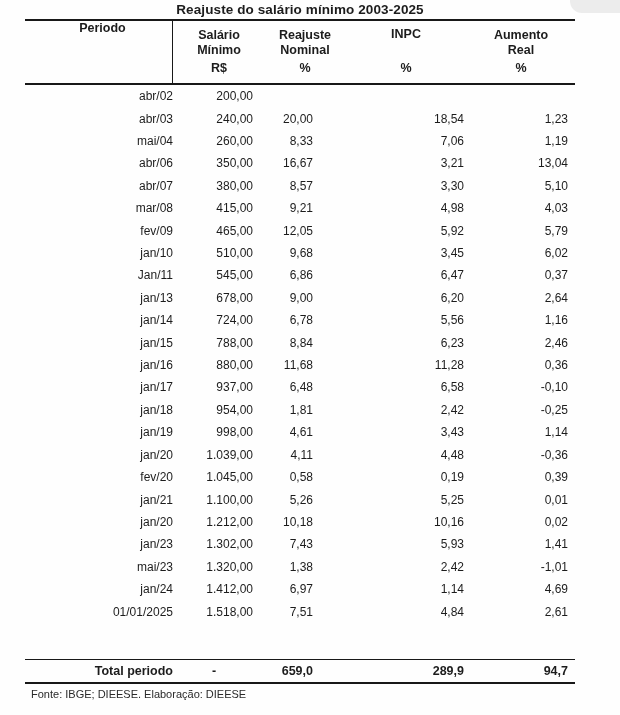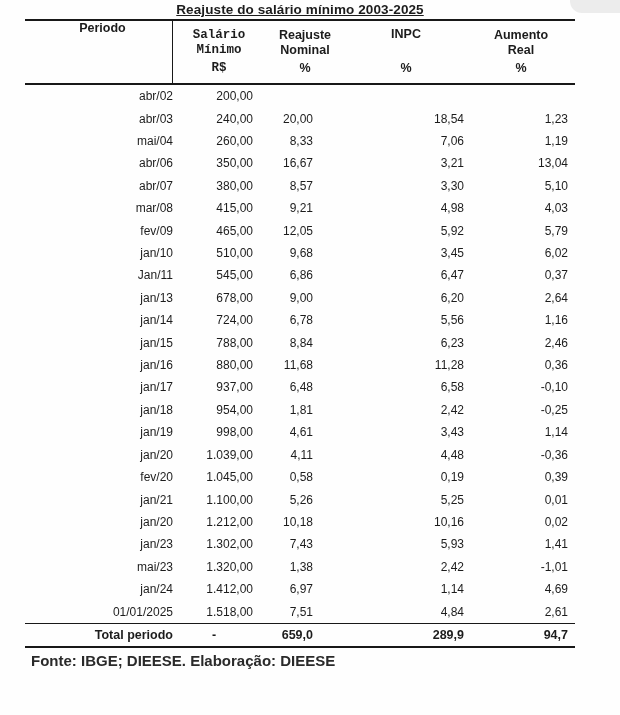--- a/index.html
+++ b/index.html
@@ -24,21 +24,20 @@
   }
   .table-wrap {
     position: absolute; left: 25px; top: 2px; width: 550px;
   }
   .title {
     text-align: center;
     font-weight: bold;
     font-size: 13.5px;
     letter-spacing: .1px;
     padding-bottom: 2px;
-    text-decoration: underline;
   }
   .thead {
     display: flex;
     border-top: 2.5px solid #181818;
     border-bottom: 2px solid #181818;
     height: 66px;
     font-weight: bold;
     font-size: 12.5px;
   }
   .th { display: flex; flex-direction: column; }
@@ -50,45 +49,45 @@
   }
   .col-name {
     flex: 1;
     display: flex; align-items: center; justify-content: center;
     text-align: center;
     white-space: pre-line;
     line-height: 1.18;
     padding-top: 3px;
   }
   .col-unit { height: 22px; text-align: center; }
-  .w2 { width: 92px; font-family: Liberation Mono, monospace; } .w3 { width: 80px; align-items: center; } .w4 { width: 122px; gap: 16px; } .w5 { width: 108px; }
+  .w2 { width: 92px; } .w3 { width: 80px; align-items: center; } .w4 { width: 122px; gap: 16px; } .w5 { width: 108px; }
   .row {
     display: flex; align-items: center;
     height: 22.42px;
     font-size: 12px;
   }
   .c1 { width: 148px; padding-left: 8px; text-align: right; }
   .c2 { width: 92px;  text-align: right; padding-right: 12px; }
   .c3 { width: 80px;  text-align: right; padding-right: 32px; }
   .c4 { width: 122px; text-align: right; padding-right: 3px; }
   .c5 { width: 108px; text-align: right; padding-right: 7px; }
   .total-row {
     display: flex; align-items: center;
     height: 25px;
     border-top: 1.5px solid #181818;
     border-bottom: 2.5px solid #181818;
     font-weight: bold;
     font-size: 12.5px;
+    margin-top: 36px;
   }
   .total-row .c2 { text-align: center; padding-right: 10px; }
   .source {
-    font-size: 15px;
+    font-size: 11px;
     color: #2a2a2a;
     padding: 4px 0 0 6px;
-    font-weight: bold;
   }
 </style>
 </head>
 <body>
 
 <div class="page">
 
   <div class="corner-artifact"></div>
 
   <div class="table-wrap">

